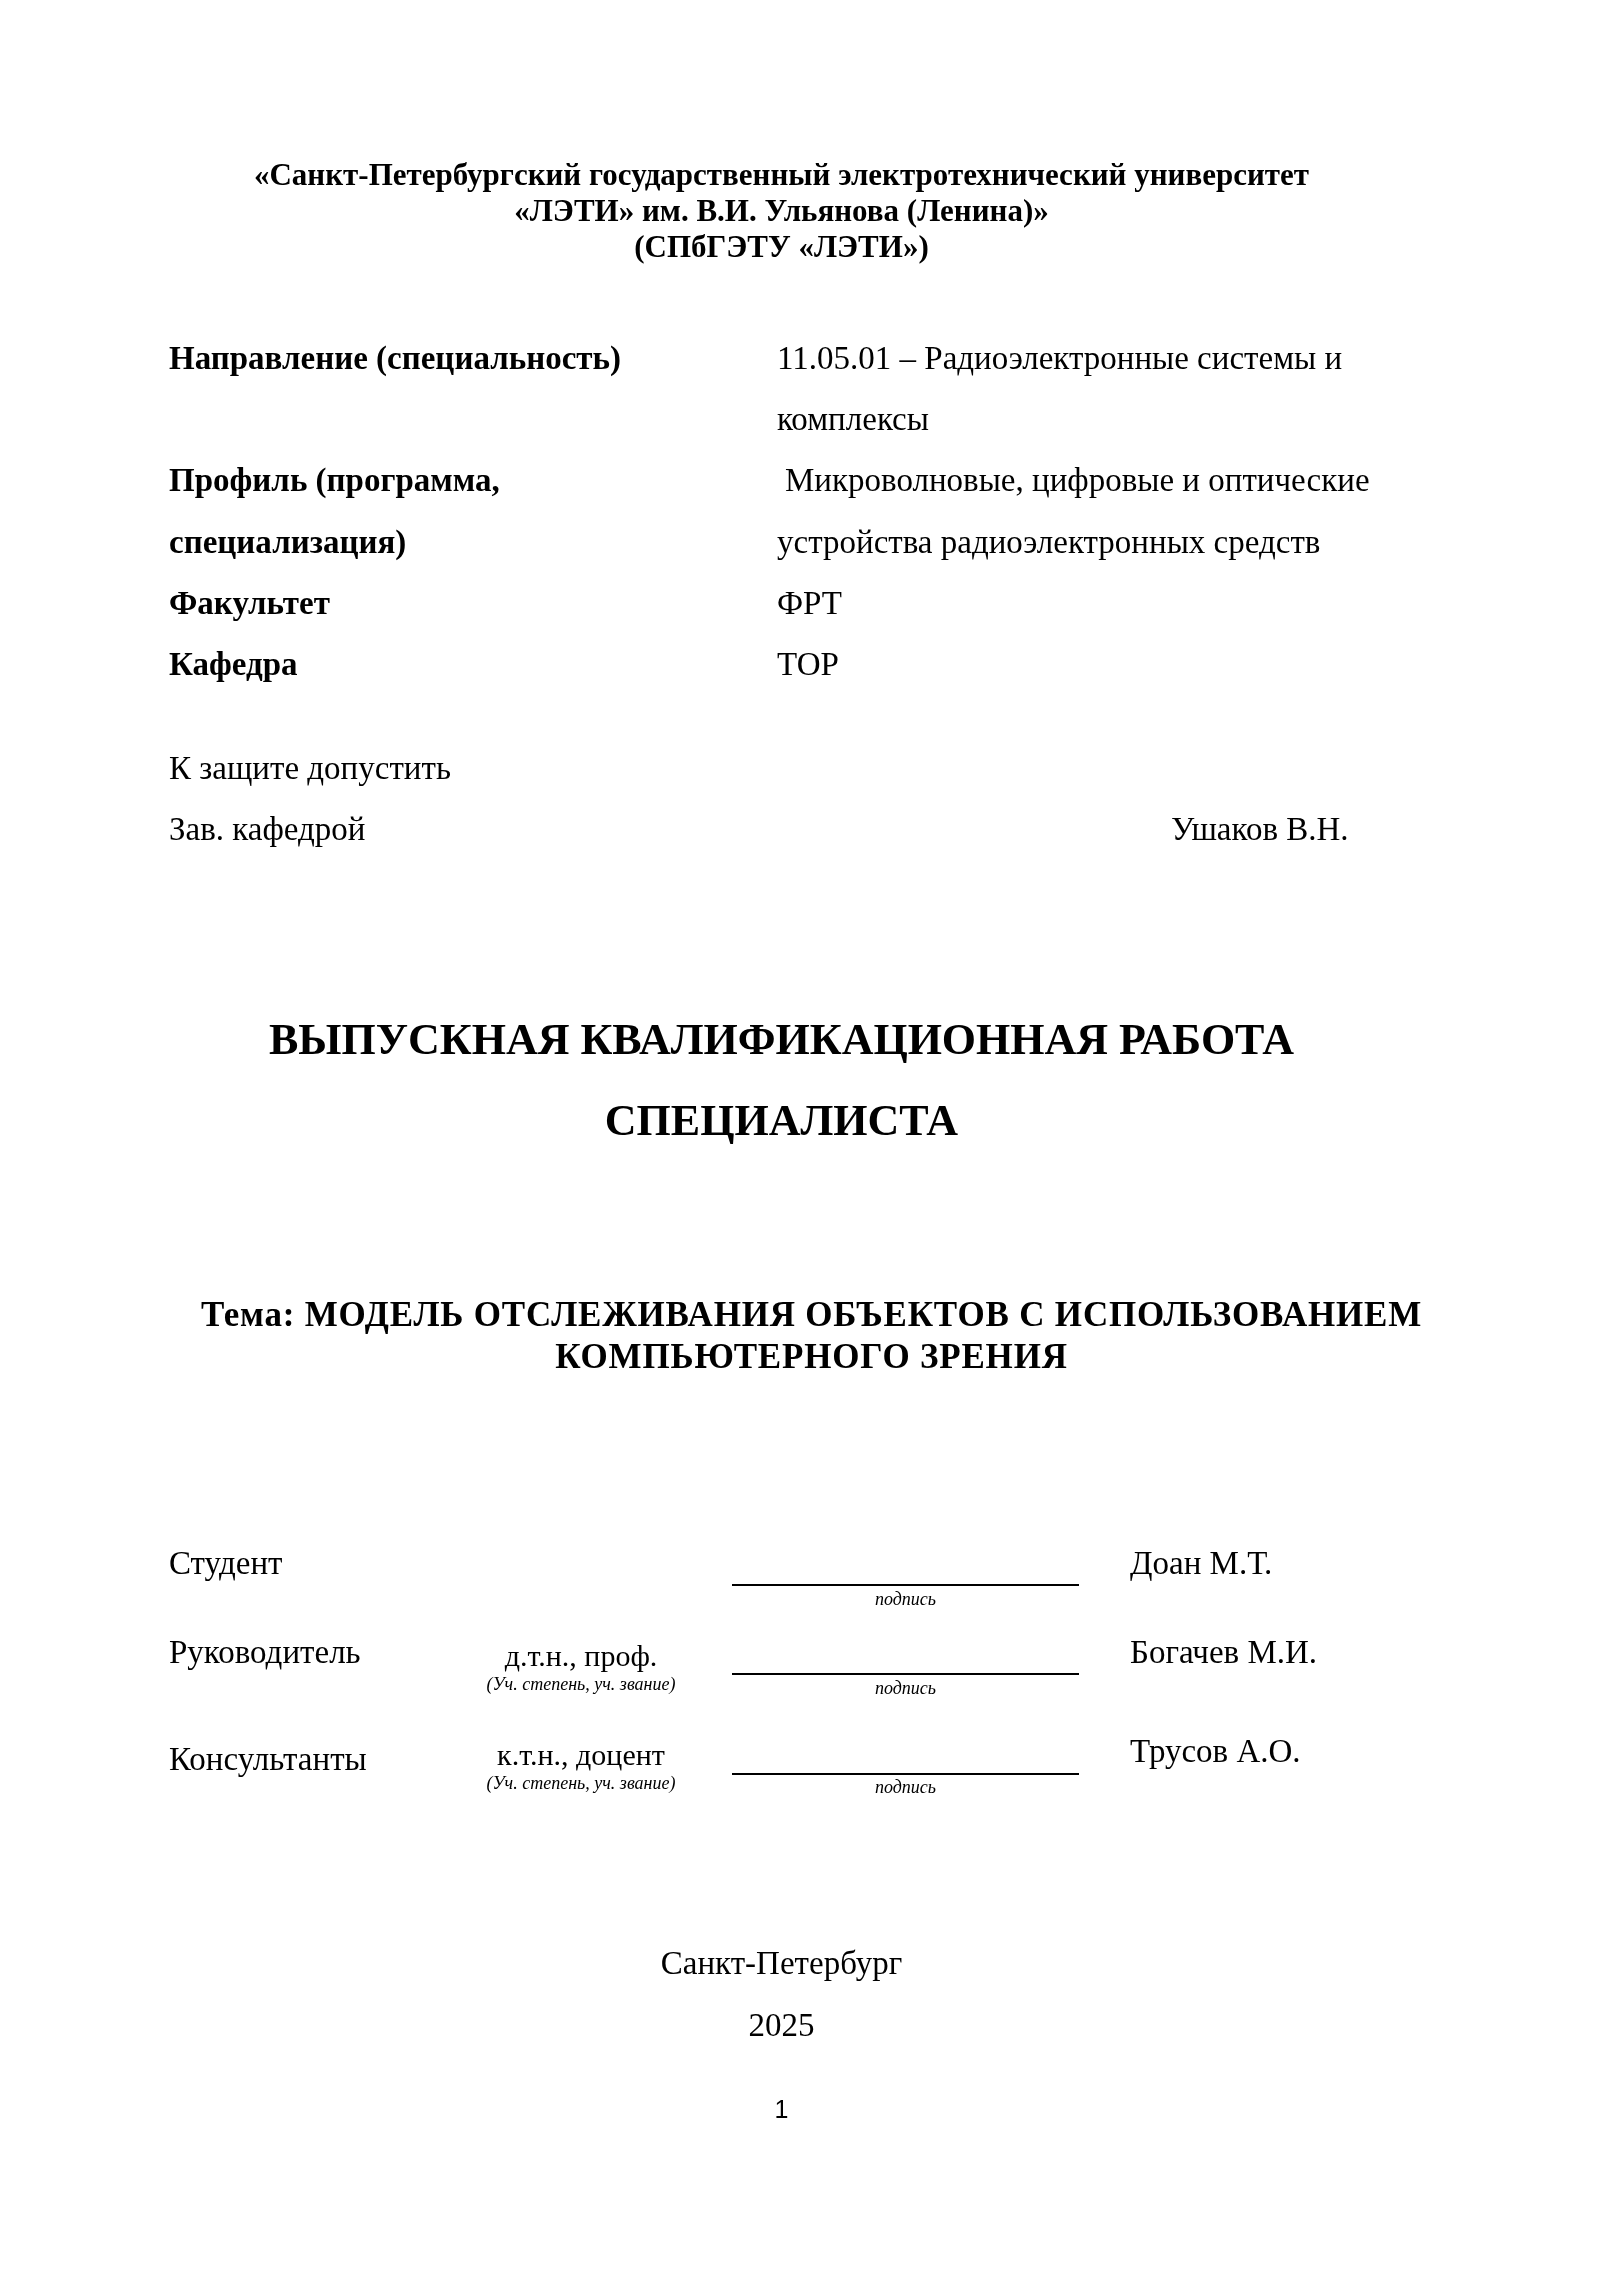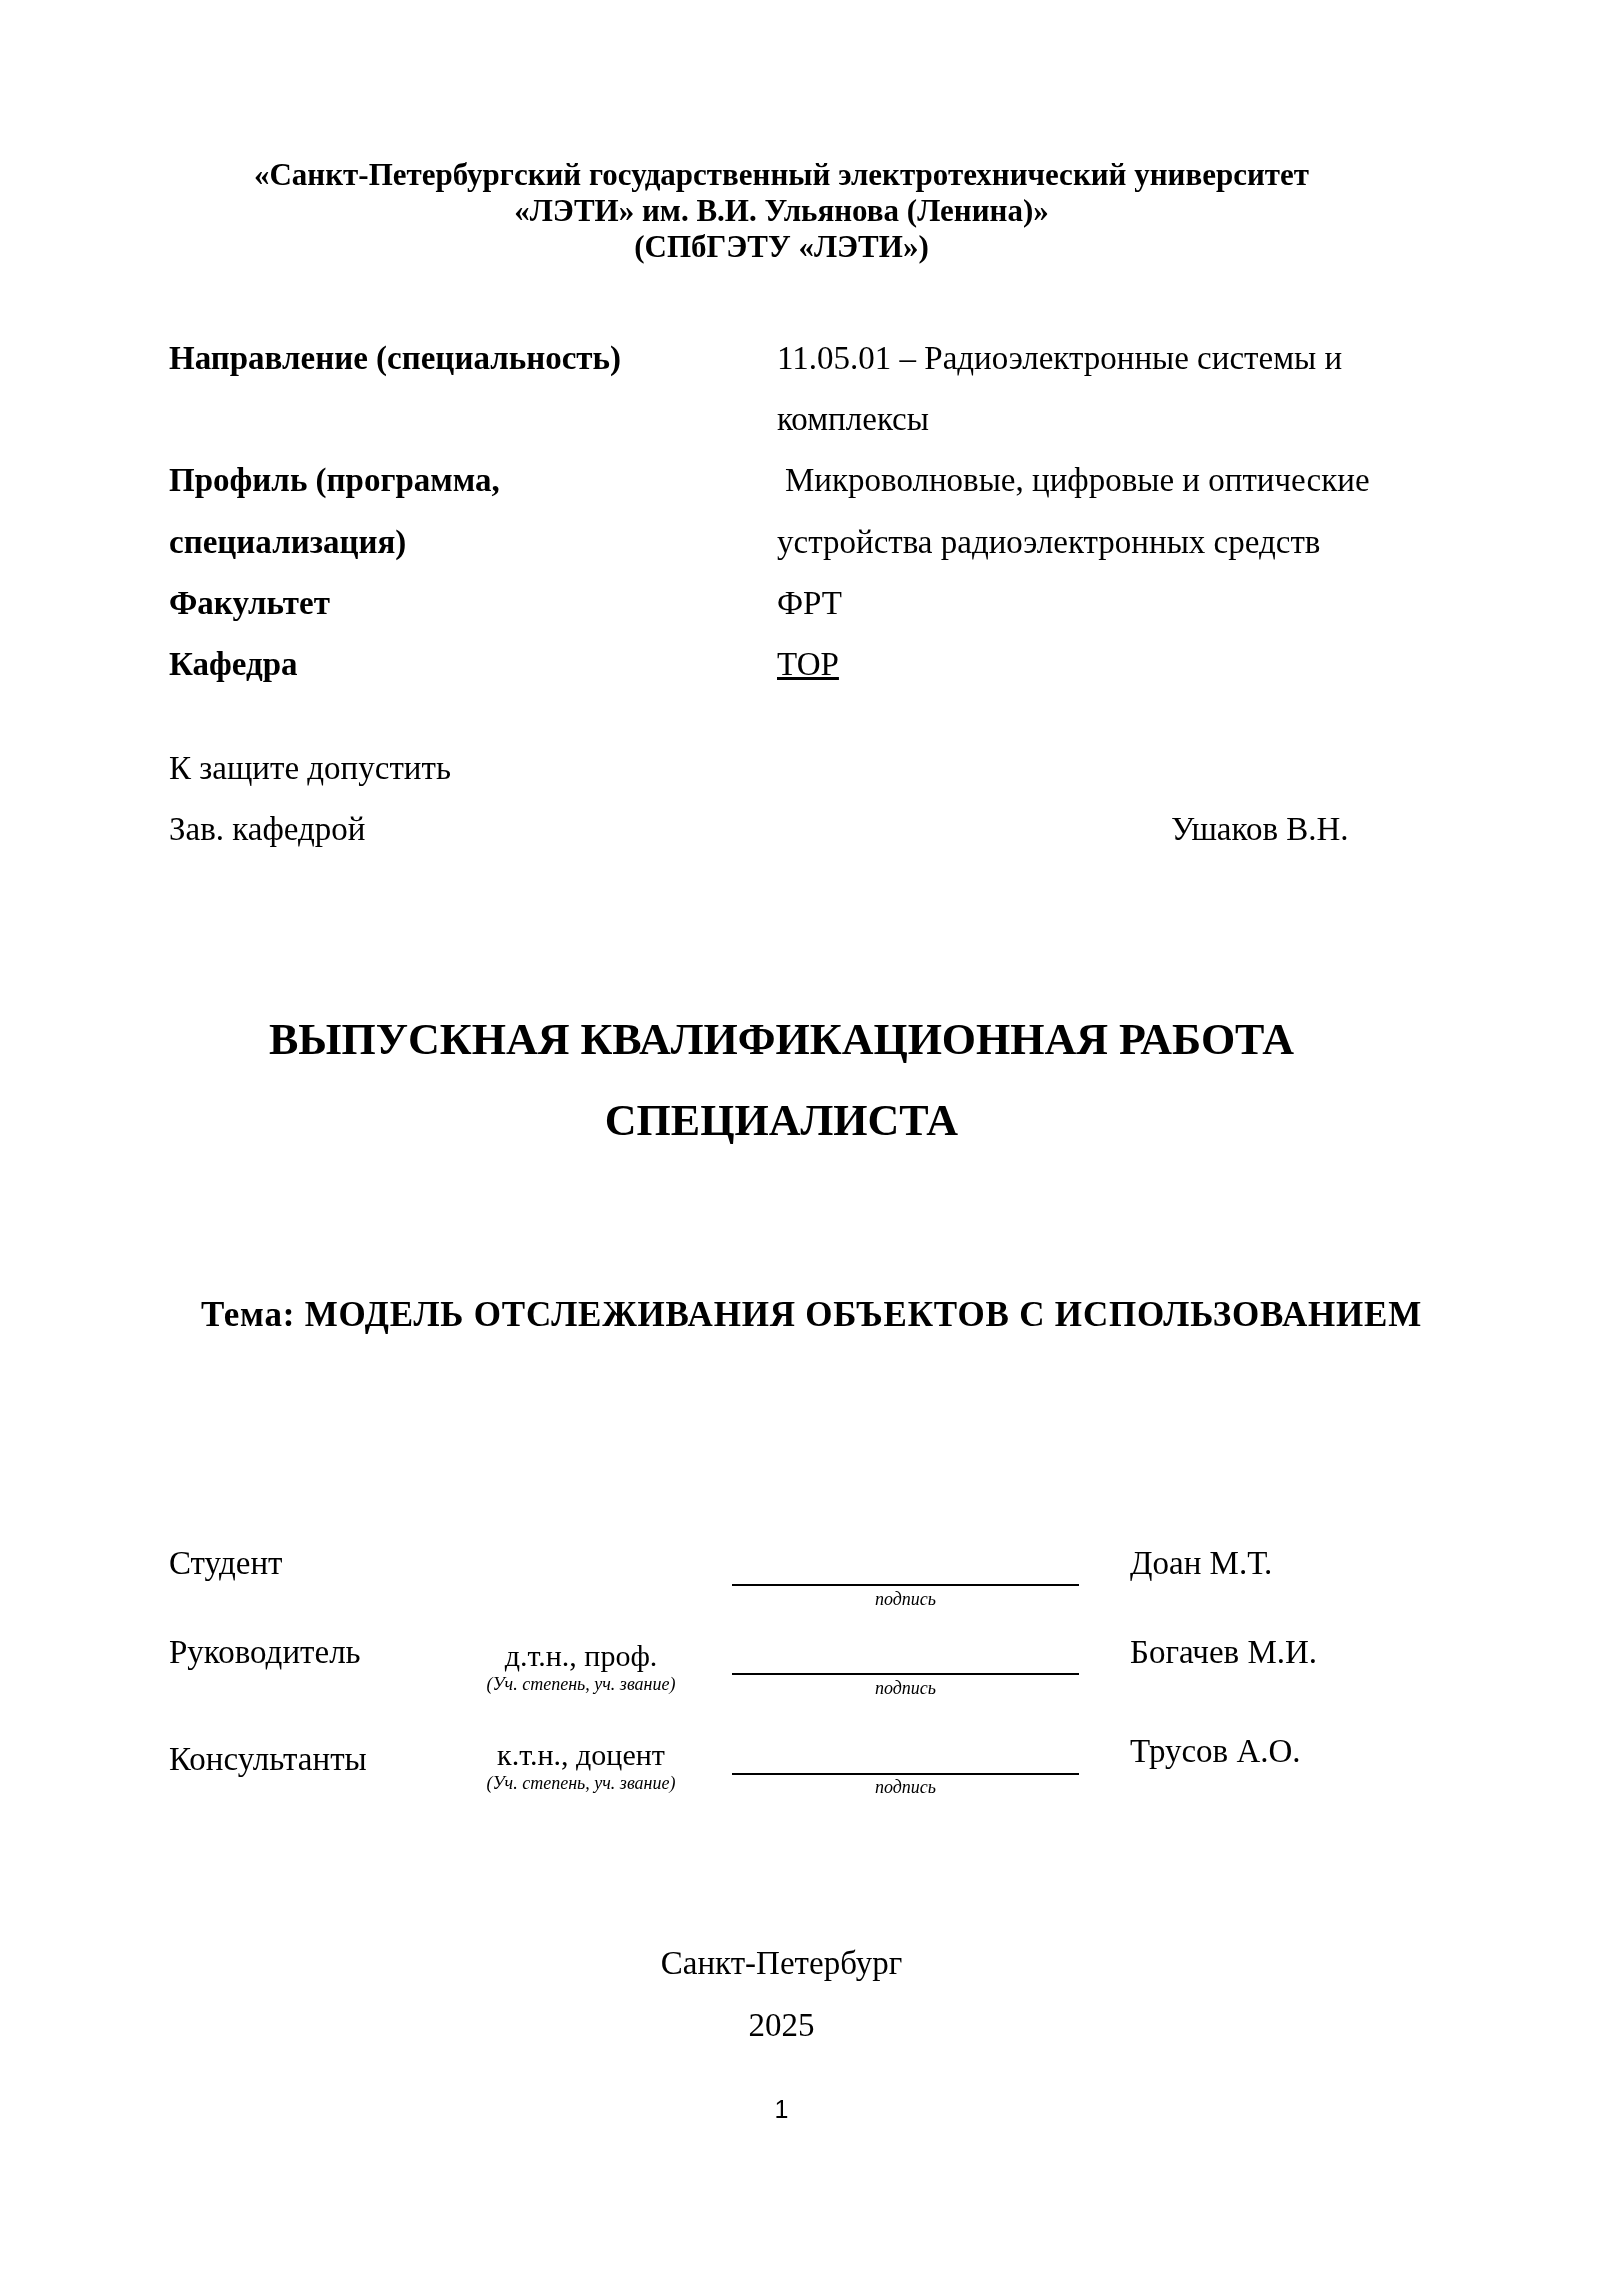--- a/index.html
+++ b/index.html
@@ -37,32 +37,33 @@
 
   <div class="abs row-label" style="left:169px; top:462px;">Профиль (программа,</div>
   <div class="abs row-label" style="left:169px; top:524px;">специализация)</div>
   <div class="abs row-val" style="left:777px; top:462px;margin-left:8px;">Микроволновые, цифровые и оптические</div>
   <div class="abs row-val" style="left:777px; top:524px;">устройства радиоэлектронных средств</div>
 
   <div class="abs row-label" style="left:169px; top:585px;">Факультет</div>
   <div class="abs row-val" style="left:777px; top:585px;">ФРТ</div>
 
   <div class="abs row-label" style="left:169px; top:646px;">Кафедра</div>
-  <div class="abs row-val" style="left:777px; top:646px;text-decoration:underline;">ТОР</div>
+  <div class="abs row-val" style="left:777px; top:646px;">ТОР</div>
 </div>
 
 <div class="abs t42 ital" style="left:169px; top:750px;">К защите допустить</div>
 <div class="abs t42" style="left:169px; top:811px;">Зав. кафедрой</div>
 <div class="abs t42" style="left:1171px; top:811px;">Ушаков В.Н.</div>
 
 <div class="abs center big-title" style="top:1014px;">ВЫПУСКНАЯ КВАЛИФИКАЦИОННАЯ РАБОТА</div>
 <div class="abs center big-title" style="top:1095px;">СПЕЦИАЛИСТА</div>
 
 <div class="abs center topic" style="top:1294px;">
   <div>Тема: МОДЕЛЬ ОТСЛЕЖИВАНИЯ ОБЪЕКТОВ С ИСПОЛЬЗОВАНИЕМ</div>
+  <div>КОМПЬЮТЕРНОГО ЗРЕНИЯ</div>
 </div>
 
 <div>
 
   <div class="abs t42" style="left:169px; top:1545px;">Студент</div>
   <div class="abs sig-line" style="left:732px; top:1584px;"></div>
   <div class="abs small-it" style="left:732px; width:347px; text-align:center; top:1589px;">подпись</div>
   <div class="abs t42" style="left:1130px; top:1545px;">Доан М.Т.</div>
 
   <div class="abs t42" style="left:169px; top:1634px;">Руководитель</div>

